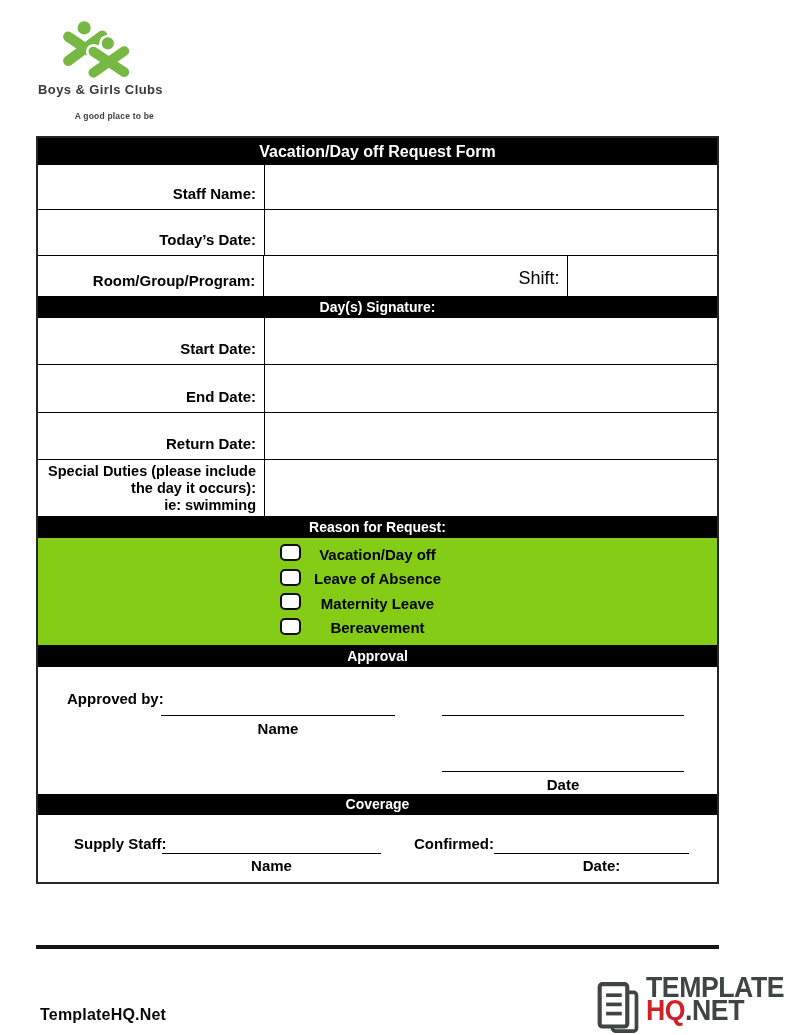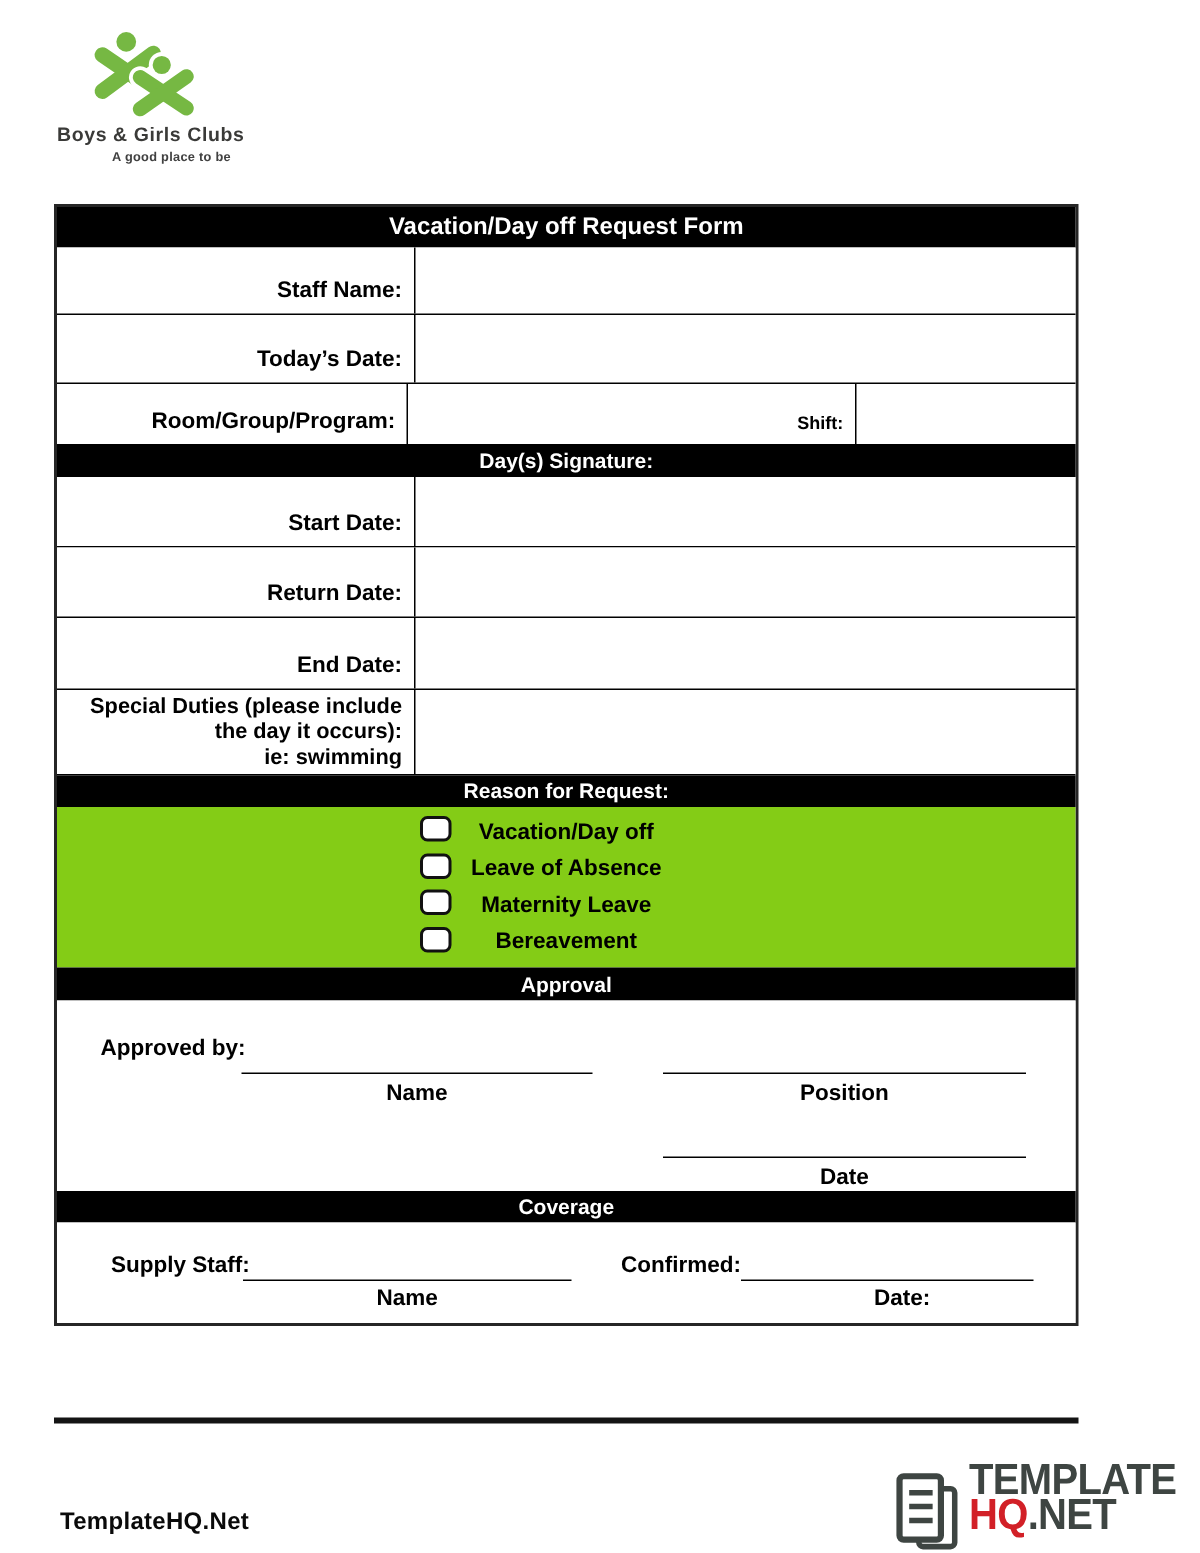--- a/index.html
+++ b/index.html
@@ -3,35 +3,35 @@
 <meta charset="utf-8">
 <style>
   html,body{margin:0;padding:0;background:#fff;}
   .page{position:relative;width:800px;height:1035px;background:#fff;
         font-family:"Liberation Sans","DejaVu Sans",sans-serif;color:#000;overflow:hidden;}
 
   
   .brand{position:absolute;left:38px;top:20px;width:116px;text-align:right;}
   .brand svg{display:block;margin:0 auto;}
   .brand-name{margin-top:4px;font-size:13px;font-weight:700;letter-spacing:.4px;color:#3a3a38;white-space:nowrap;}
-  .brand-tagline{margin-top:2px;font-size:8.5px;font-weight:600;letter-spacing:.2px;color:#414141;white-space:nowrap;}
+  .brand-tagline{margin-top:14px;font-size:8.5px;font-weight:600;letter-spacing:.2px;color:#414141;white-space:nowrap;}
 
   
   .form-table{position:absolute;left:36px;top:136px;width:683px;border:2px solid #262626;box-sizing:border-box;background:#fff;}
   .bar{background:#000;color:#fff;text-align:center;font-weight:700;}
   .title-bar{height:27px;line-height:27px;font-size:16px;}
   .section-bar{height:22px;line-height:22px;font-size:14px;}
-  .frow{display:flex;border-bottom:1.5px solid #000;box-sizing:border-box;background:#fff;padding-left:12px;}
+  .frow{display:flex;border-bottom:1.5px solid #000;box-sizing:border-box;background:#fff;}
   .frow.no-border{border-bottom:none;}
   .label-cell{width:227px;box-sizing:border-box;border-right:1.5px solid #000;display:flex;
               flex-direction:column;justify-content:flex-end;align-items:flex-end;
               padding:0 8px 7px 4px;font-size:15px;font-weight:600;text-align:right;line-height:17px;}
   .value-cell{flex:1;}
   .shift-cell{width:304px;box-sizing:border-box;display:flex;justify-content:flex-end;align-items:flex-end;
-              padding:0 8px 7px 0;font-size:12px;font-weight:700;}
+              padding:0 8px 7px 0;font-size:18px;font-weight:400;}
   .shift-value{width:150px;box-sizing:border-box;border-left:1.5px solid #000;}
 
   
   .reason-section{padding-top:4px;padding-bottom:5px;border-bottom:none;background:#84cc16;}
   .reason-row{position:relative;height:24.5px;display:flex;align-items:center;justify-content:center;}
   .reason-label{font-size:15px;font-weight:600;}
   .checkbox{position:absolute;left:242px;top:2px;width:21px;height:17px;border:2px solid #111;
             border-radius:5px;background:#fff;box-sizing:border-box;}
 
   
@@ -102,27 +102,27 @@
       <div class="shift-value"></div>
     </div>
 
     <div class="bar section-bar">Day(s) Signature:</div>
 
     <div class="frow" style="height:47px;">
       <div class="label-cell">Start Date:</div>
       <div class="value-cell"></div>
     </div>
 
-    <div class="frow" style="height:47px;">
-      <div class="label-cell">Return Date:</div>
+    <div class="frow" style="height:48px;">
+      <div class="label-cell">End Date:</div>
       <div class="value-cell"></div>
     </div>
 
-    <div class="frow" style="height:48px;">
-      <div class="label-cell">End Date:</div>
+    <div class="frow" style="height:47px;">
+      <div class="label-cell">Return Date:</div>
       <div class="value-cell"></div>
     </div>
 
     <div class="frow" style="height:57px;gap:32px;">
       <div class="label-cell" style="justify-content:center;padding-bottom:0;font-size:14.5px;">
         <span>Special Duties (please include</span>
         <span>the day it occurs):</span>
         <span>ie: swimming</span>
       </div>
       <div class="value-cell"></div>
@@ -150,21 +150,20 @@
       </div>
     </div>
 
     <div class="bar section-bar">Approval</div>
 
     <div class="free-section approval-section">
       <span class="inline-label" style="left:29px;top:23px;">Approved by:</span>
       <div class="sig-line" style="left:123px;top:48px;width:234px;"></div>
       <div class="sig-caption" style="left:123px;top:53px;width:234px;">Name</div>
       <div class="sig-line" style="left:404px;top:48px;width:242px;"></div>
-      <div class="sig-caption" style="left:404px;top:53px;width:242px;">Position</div>
       <div class="sig-line" style="left:404px;top:104px;width:242px;"></div>
       <div class="sig-caption" style="left:404px;top:109px;width:242px;">Date</div>
     </div>
 
     <div class="bar section-bar" style="height:21px;line-height:21px;">Coverage</div>
 
     <div class="free-section coverage-section">
       <span class="inline-label" style="left:36px;top:20px;">Supply Staff:</span>
       <div class="sig-line" style="left:124px;top:38px;width:219px;"></div>
       <div class="sig-caption" style="left:124px;top:42px;width:219px;">Name</div>

